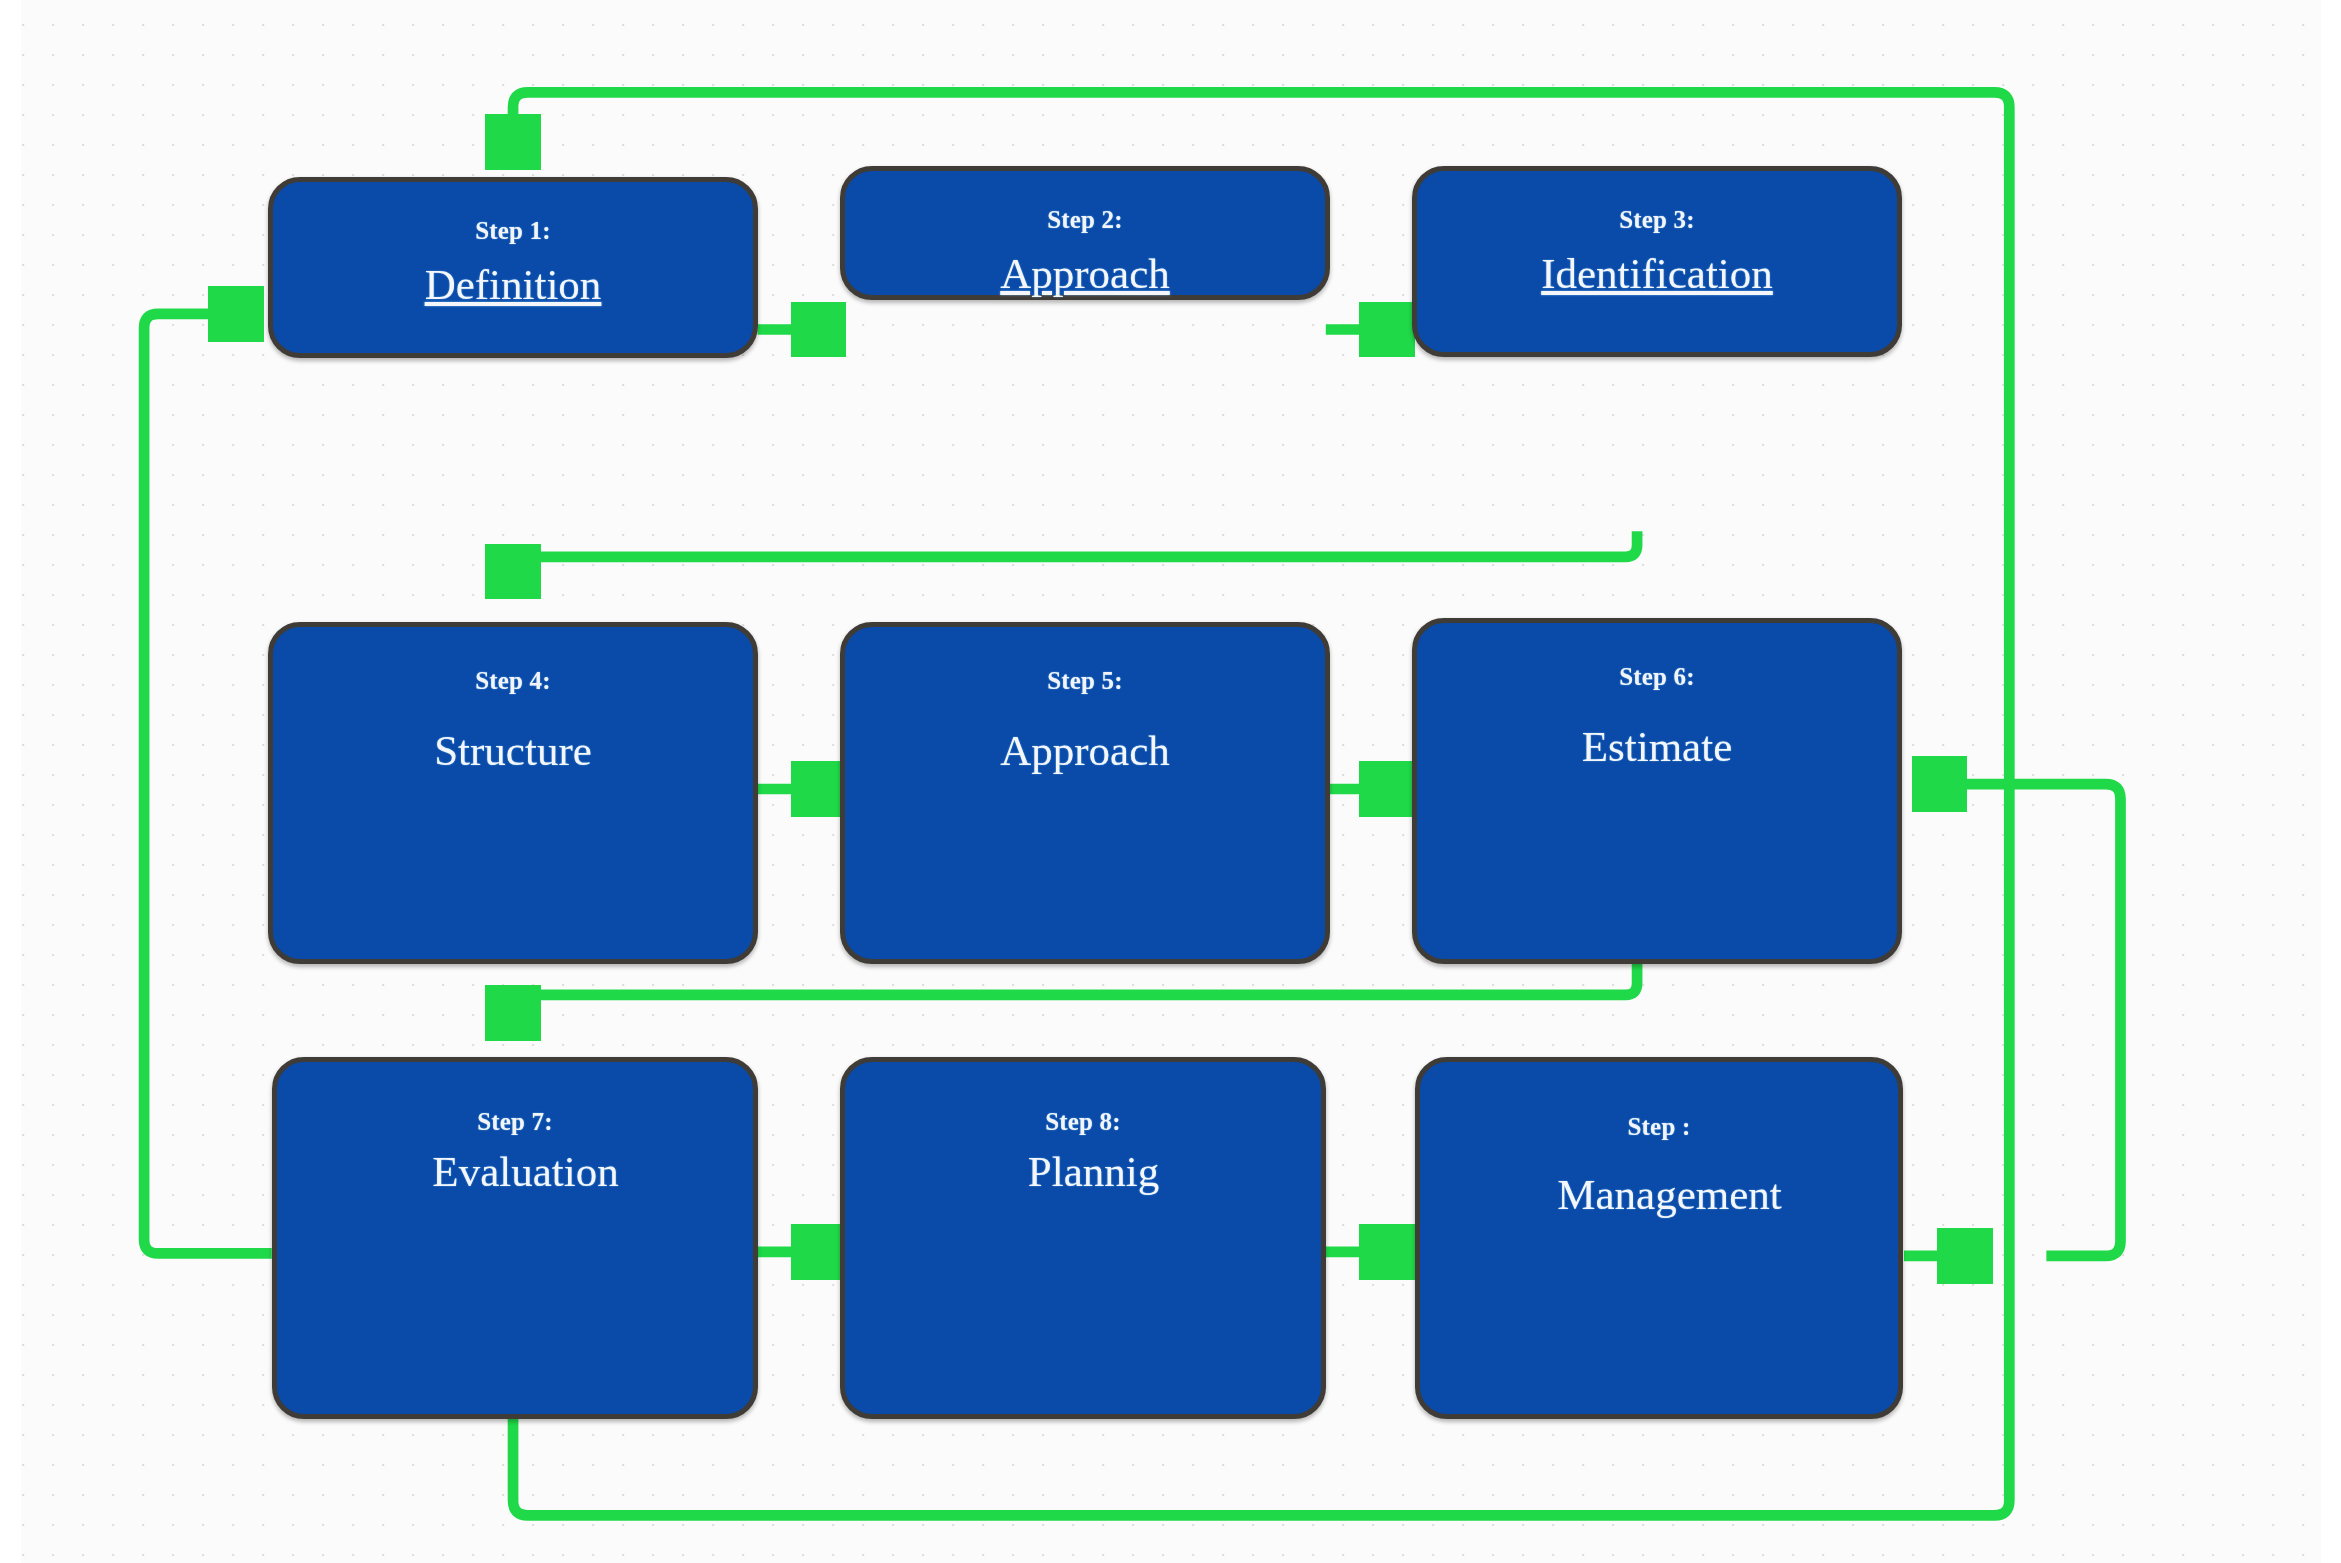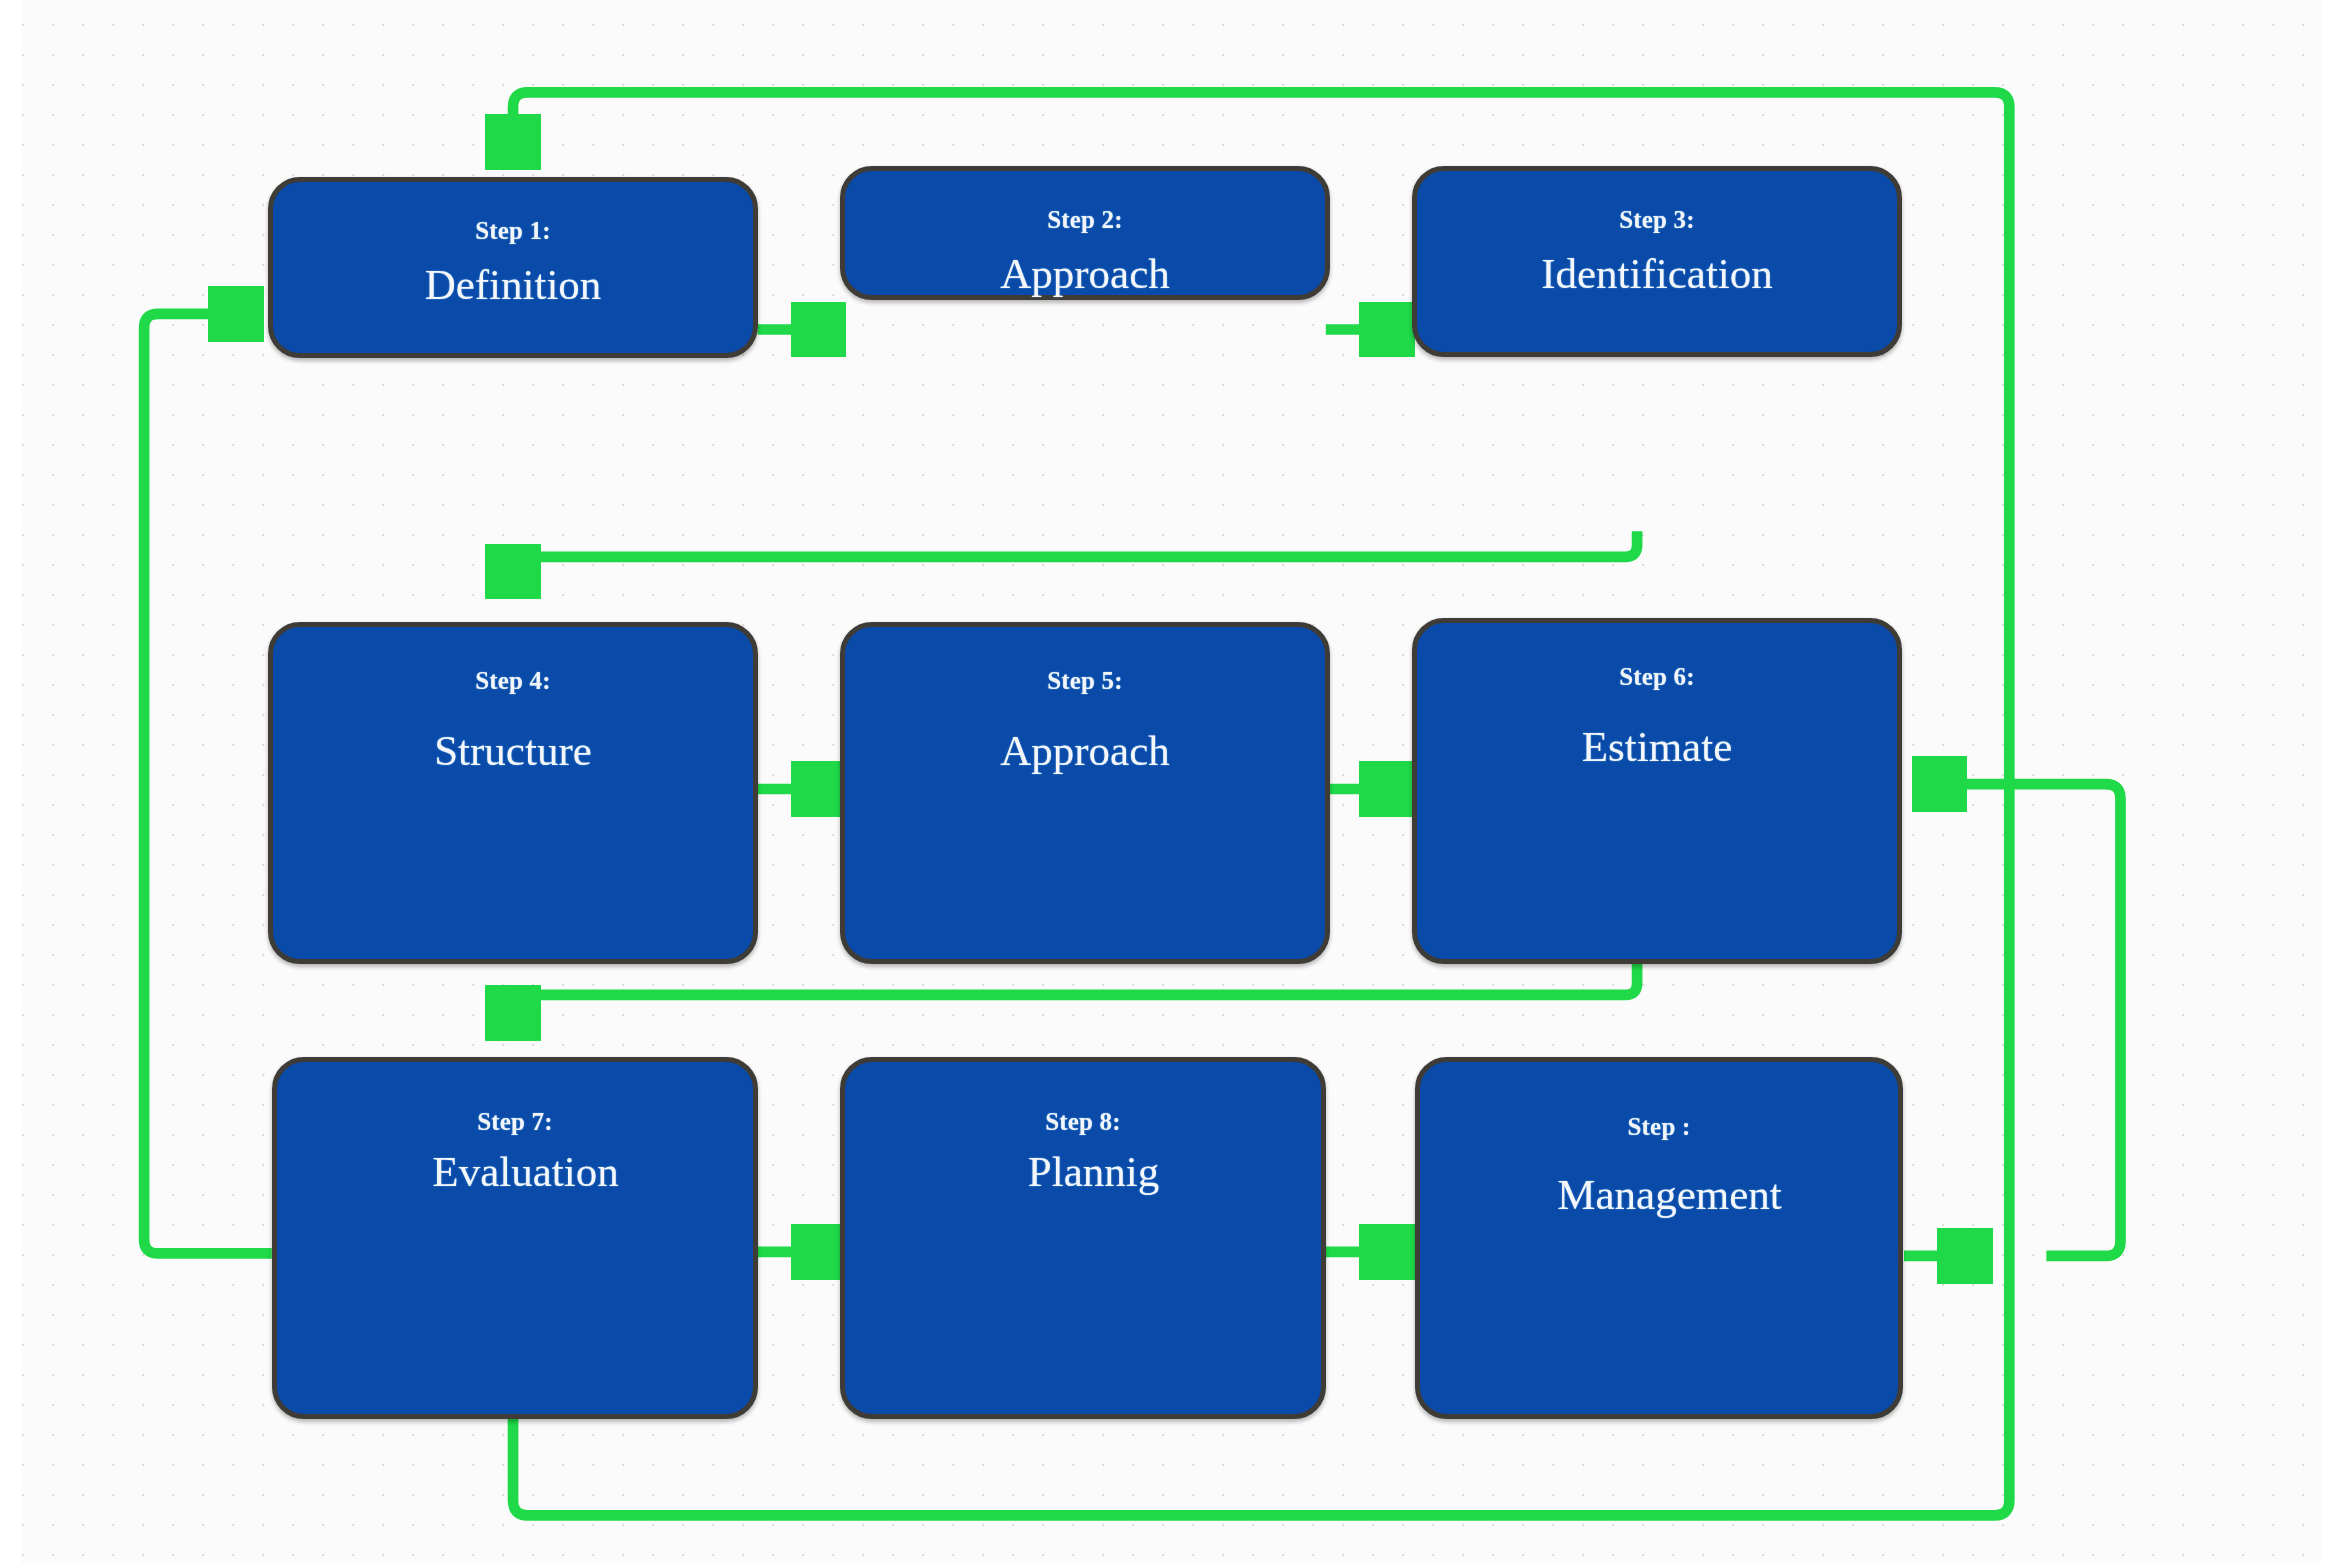--- a/index.html
+++ b/index.html
@@ -49,21 +49,21 @@
   }
   .node .name{
     color:#f4f6fa;
     font-size:43px;
     line-height:1.05;
     text-shadow:0 0 1.6px rgba(120,200,255,.8);
     white-space:nowrap;
   }
   
   .node.r1 .step{margin-top:35px;}
-  .node.r1 .name{margin-top:16.5px;}
+  .node.r1 .name{margin-top:16.5px;text-decoration:underline;}
   .node.r2 .step{margin-top:40px;}
   .node.r2 .name{margin-top:33px;}
   .node.r3 .step{margin-top:46px;text-align:right;}
   .node.r3 .name{margin-top:13px;margin-left:21px;}
   .node.tight .step{margin-top:51px;}
   .node.tight .name{margin-top:3.3px;}
 
   
   #wires{position:absolute;left:0;top:0;width:2342px;height:1564px;z-index:2;}
   #wires path, #wires line{

